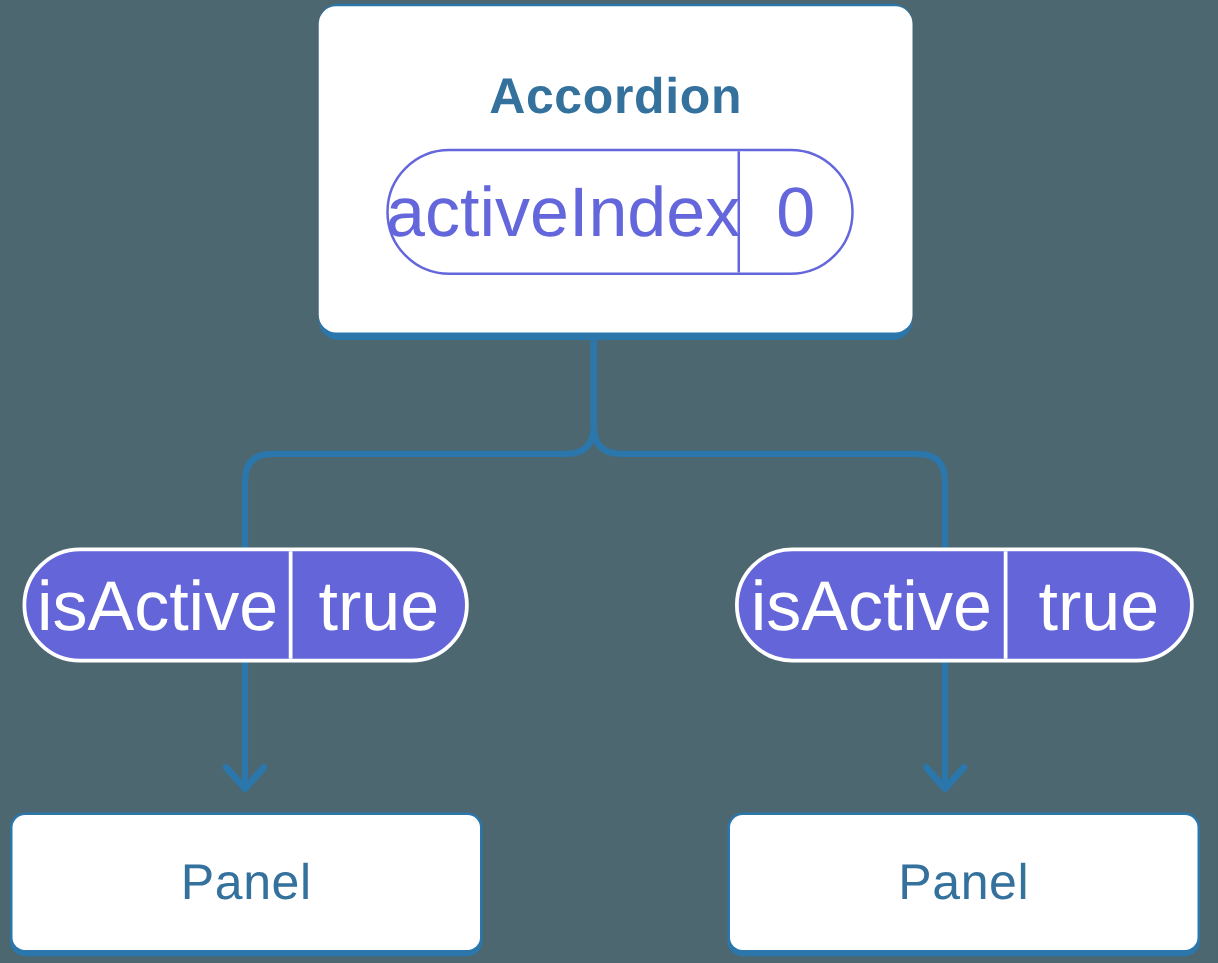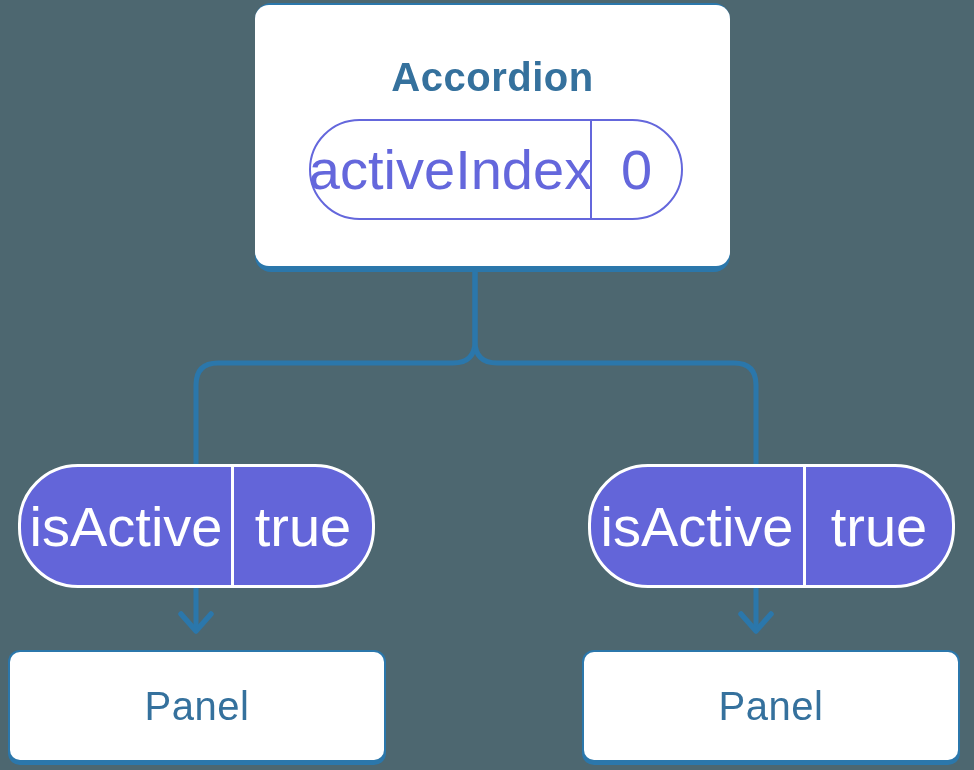--- a/index.html
+++ b/index.html
@@ -58,21 +58,21 @@
   .state-pill{
     left:309px;top:119px;width:374px;height:101px;
     background:var(--white);
     border:2.5px solid var(--purple-border);
     color:var(--purple-border);
   }
   .state-pill .seg-name{width:279px;}
   .state-pill .seg-value{flex:1;border-left:2.5px solid var(--purple-border);}
 
   .prop-pill{
-    top:464px;height:124px;
+    top:438px;height:92px;
     background:var(--purple);
     border:3px solid var(--white);
     color:var(--white);
   }
   .prop-pill.left{left:18px;width:357px;}
   .prop-pill.left .seg-name{width:210px;}
   .prop-pill.right{left:588px;width:367px;}
   .prop-pill.right .seg-name{width:212px;}
   .prop-pill .seg-value{flex:1;border-left:3px solid var(--white);}
 </style>

